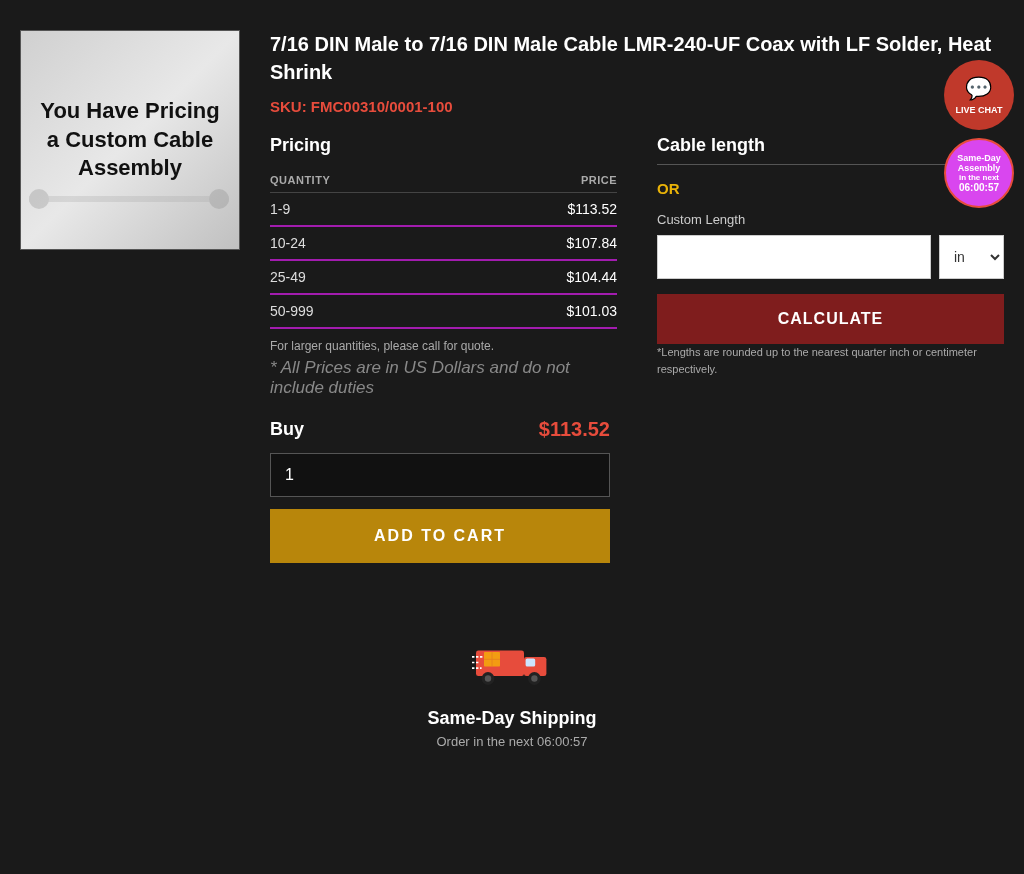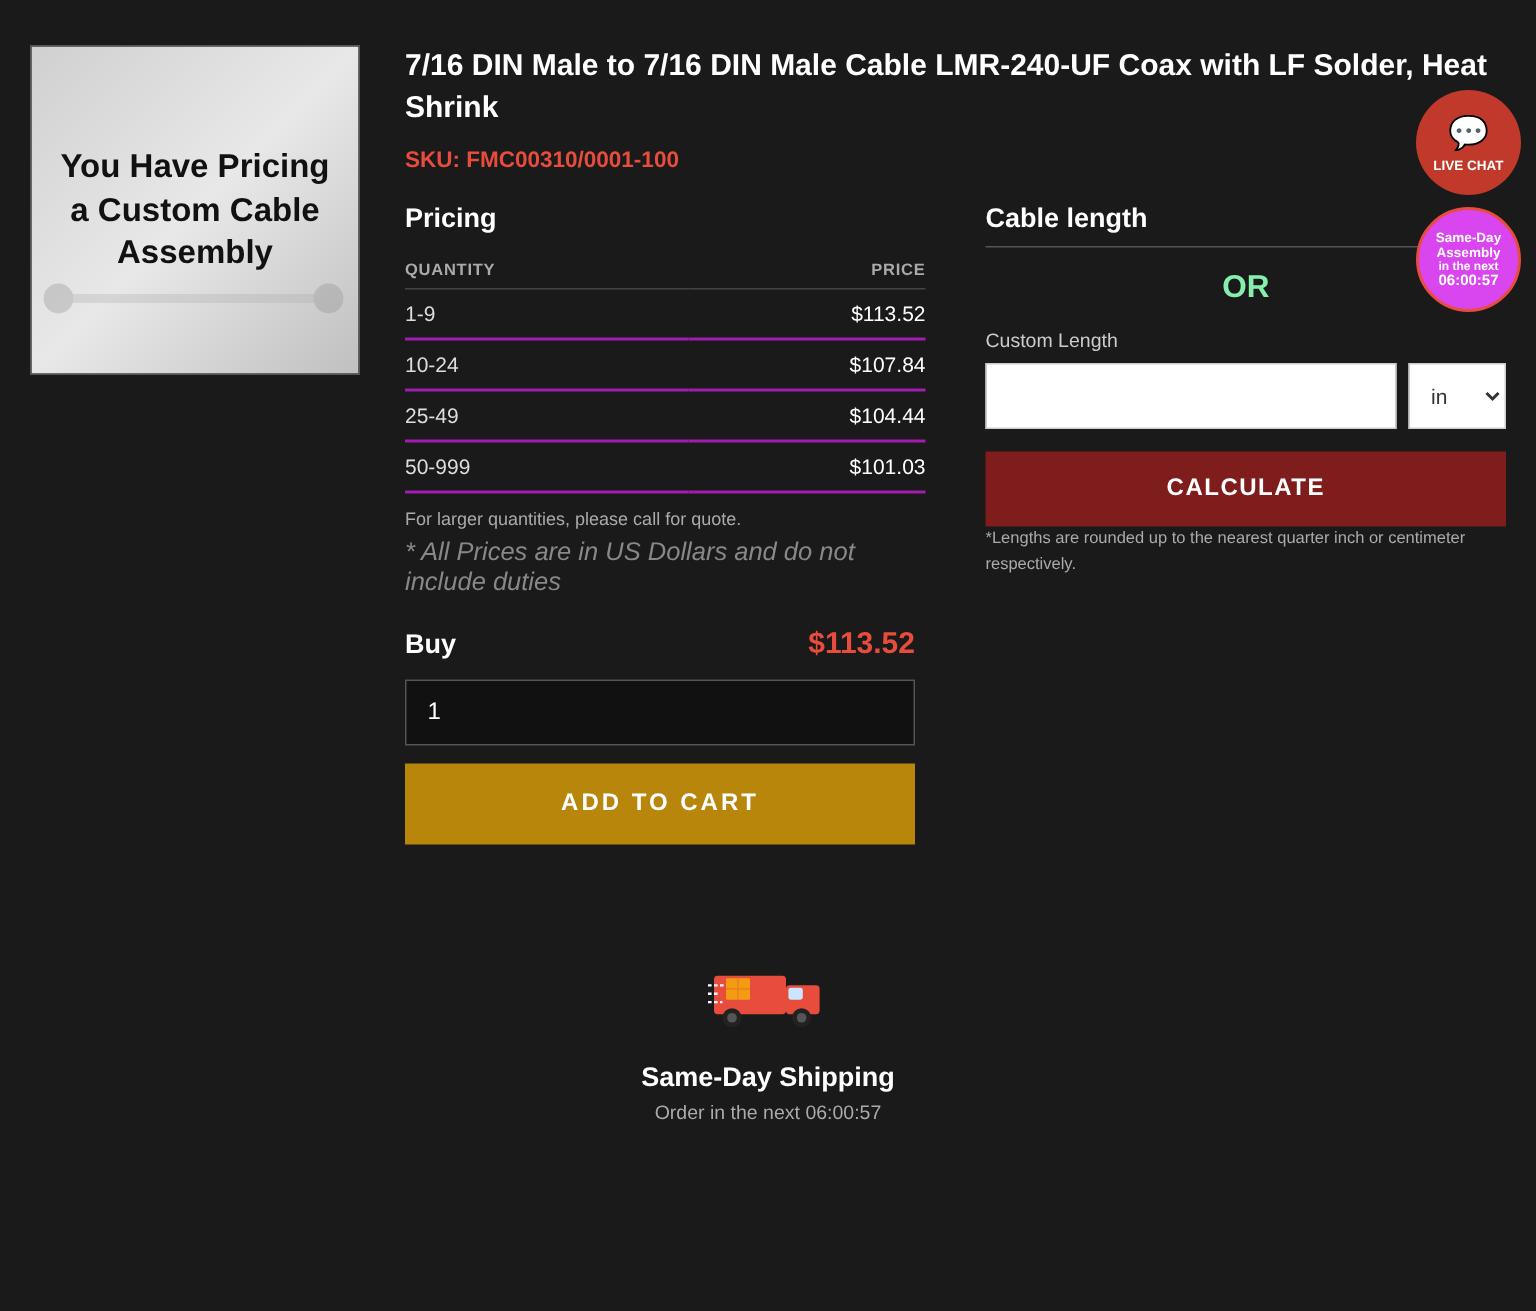--- a/index.html
+++ b/index.html
@@ -219,24 +219,23 @@
       margin-bottom: 8px;
     }
 
     .cable-length-divider {
       border: none;
       border-top: 1px solid #555;
       margin-bottom: 15px;
     }
 
     .or-label {
-      text-align: center;
-      font-size: 21px;
-      font-weight: bold;
-      color: #86efac;
+      font-size: 15px;
+      font-weight: bold;
+      color: #eab308;
       margin-bottom: 15px;
     }
 
     .custom-length-label {
       font-size: 13px;
       color: #ccc;
       margin-bottom: 8px;
     }
 
     .custom-length-row {

